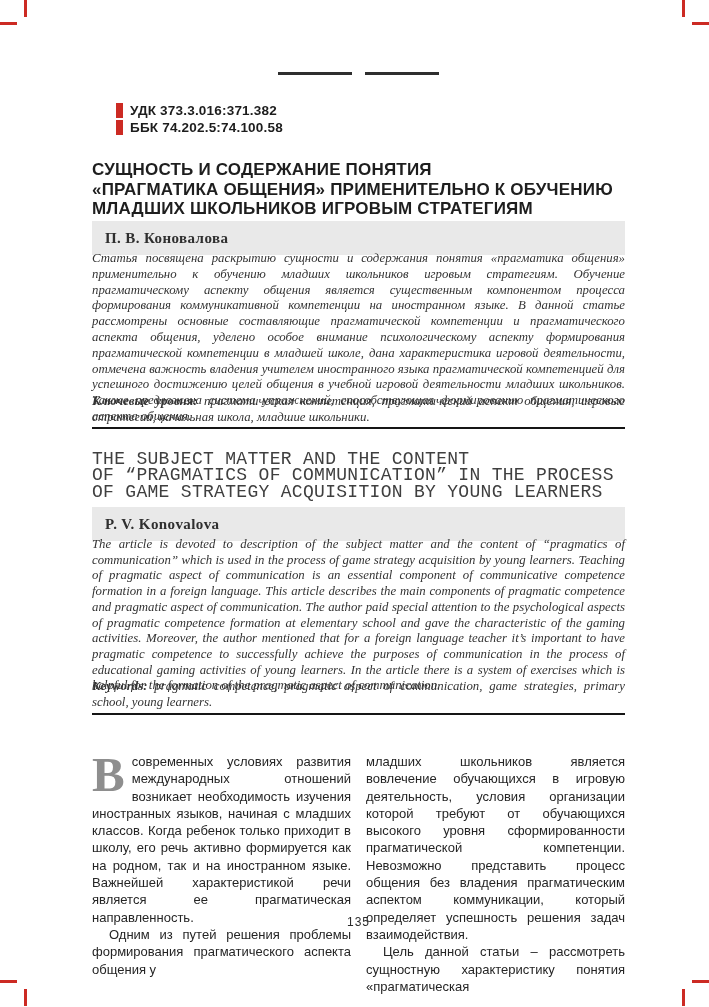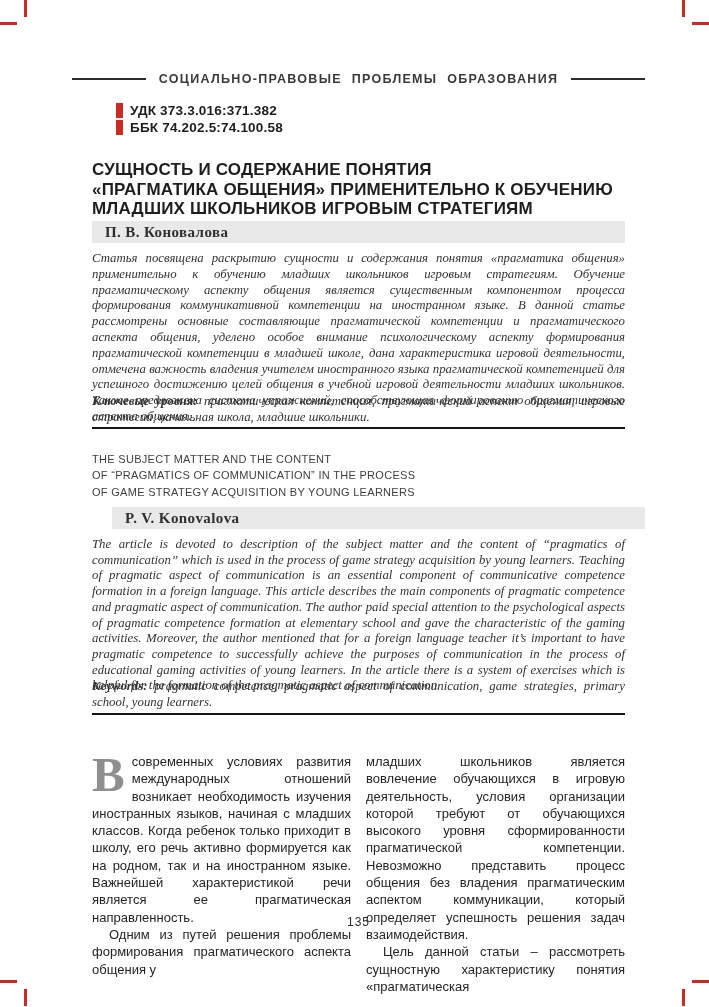--- a/index.html
+++ b/index.html
@@ -30,41 +30,41 @@
   
   .udk-block{top:103px;padding-left:24px;}
   .udk-row{display:flex;align-items:center;margin-bottom:2px;}
   .udk-bar{width:7px;height:15px;background:#cc2a23;margin-right:7px;}
   .udk-text{font-size:13.5px;font-weight:bold;color:#1d1d1d;letter-spacing:0.2px;}
 
   
   .ru-title{top:151px;font-size:17px;line-height:19.5px;font-weight:bold;color:#1e1e1e;letter-spacing:0.2px;margin-top:9px;}
 
   
-  .author-box{height:22px;background:#e9e9e9;display:flex;align-items:center;
+  .author-box{height:34px;background:#e9e9e9;display:flex;align-items:center;
     padding-left:13px;box-sizing:border-box;
     font-family:"Liberation Serif",serif;font-weight:bold;font-size:15px;color:#2f2f2f;letter-spacing:0.4px;}
   .author-ru{top:221px;}
-  .author-en{top:507px;margin-left:20px;}
+  .author-en{top:507px;}
 
   
   .serif-it{font-family:"Liberation Serif",serif;font-style:italic;color:#333;
     text-align:justify;font-size:12.8px;line-height:15.8px;}
   .ru-abstract{top:251px;}
   .ru-keywords{top:394px;}
   .en-abstract{top:537px;line-height:15.7px;}
   .en-keywords{top:679px;}
   .kw-lead{font-weight:bold;}
 
   .rule-hr{position:absolute;left:92px;width:533px;height:2px;background:#151515;}
   .hr1{top:427px;}
   .hr2{top:713px;}
 
   
-  .en-title{top:451px;font-size:11px;line-height:16.3px;font-weight:normal;color:#3f3f3f;letter-spacing:0.3px;}
+  .en-title{top:451px;font-size:18px;line-height:16.3px;font-weight:normal;color:#3f3f3f;letter-spacing:0.3px;font-family:Liberation Mono, monospace;}
 
   
   .columns{top:753px;display:flex;gap:15px;}
   .col{width:259px;font-size:13px;line-height:17.3px;text-align:justify;color:#252525;}
   .col p{margin:0;}
   .col p.indent{text-indent:17px;}
   .dropcap{
     float:left;font-family:"Liberation Serif",serif;font-weight:bold;
     font-size:49px;line-height:38px;color:#8e8e8e;margin:3px 7px 0 0;
   }
@@ -81,21 +81,20 @@
   <div class="crop h tl-h"></div>
   <div class="crop v tr-v"></div>
   <div class="crop h tr-h"></div>
   <div class="crop h bl-h"></div>
   <div class="crop v bl-v"></div>
   <div class="crop h br-h"></div>
   <div class="crop v br-v"></div>
 
   <div class="band journal-header">
     <span class="rule"></span>
-    <span class="htext">СОЦИАЛЬНО-ПРАВОВЫЕ ПРОБЛЕМЫ ОБРАЗОВАНИЯ</span>
     <span class="rule"></span>
   </div>
 
   <div class="band udk-block">
     <div class="udk-row">
       <span class="udk-bar"></span>
       <span class="udk-text">УДК 373.3.016:371.382</span>
     </div>
     <div class="udk-row">
       <span class="udk-bar"></span>

